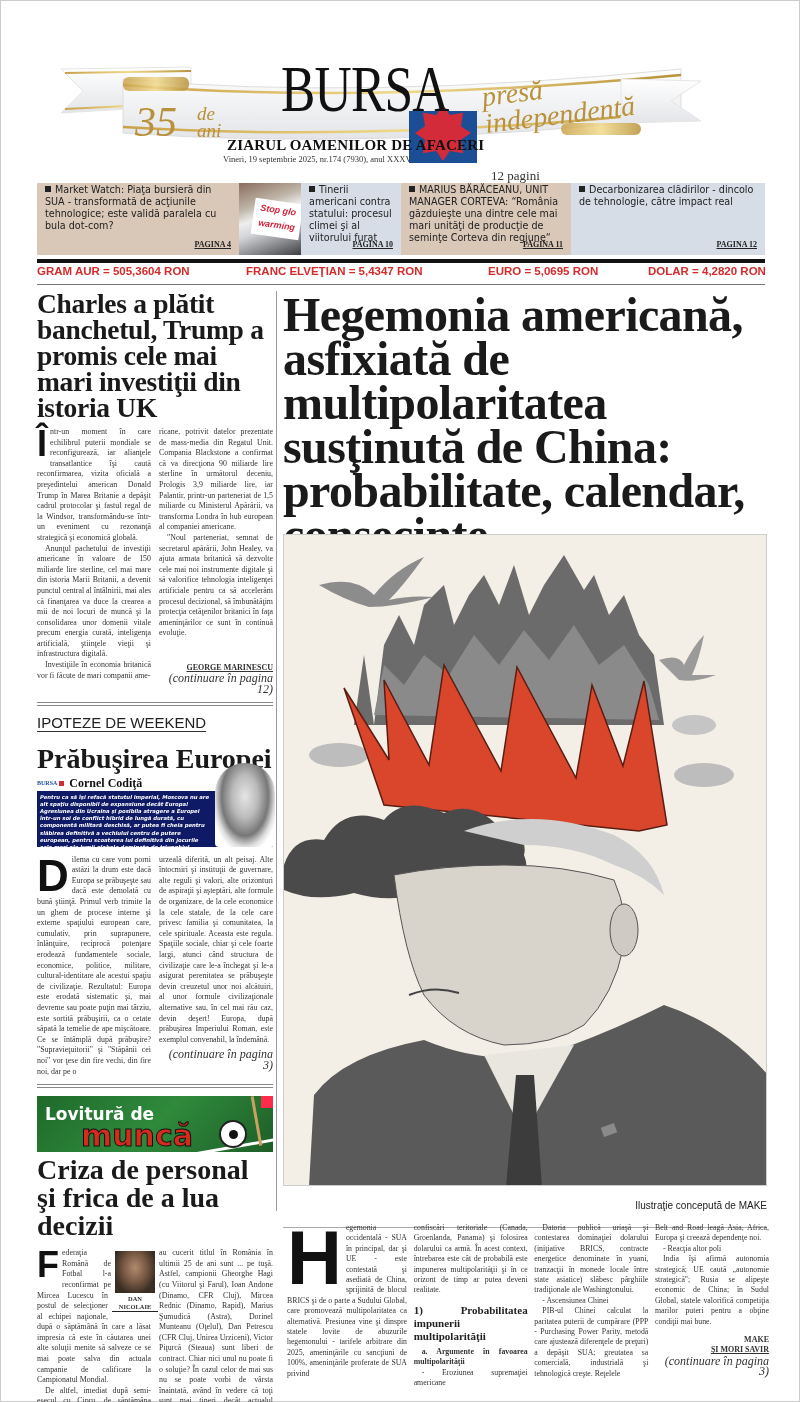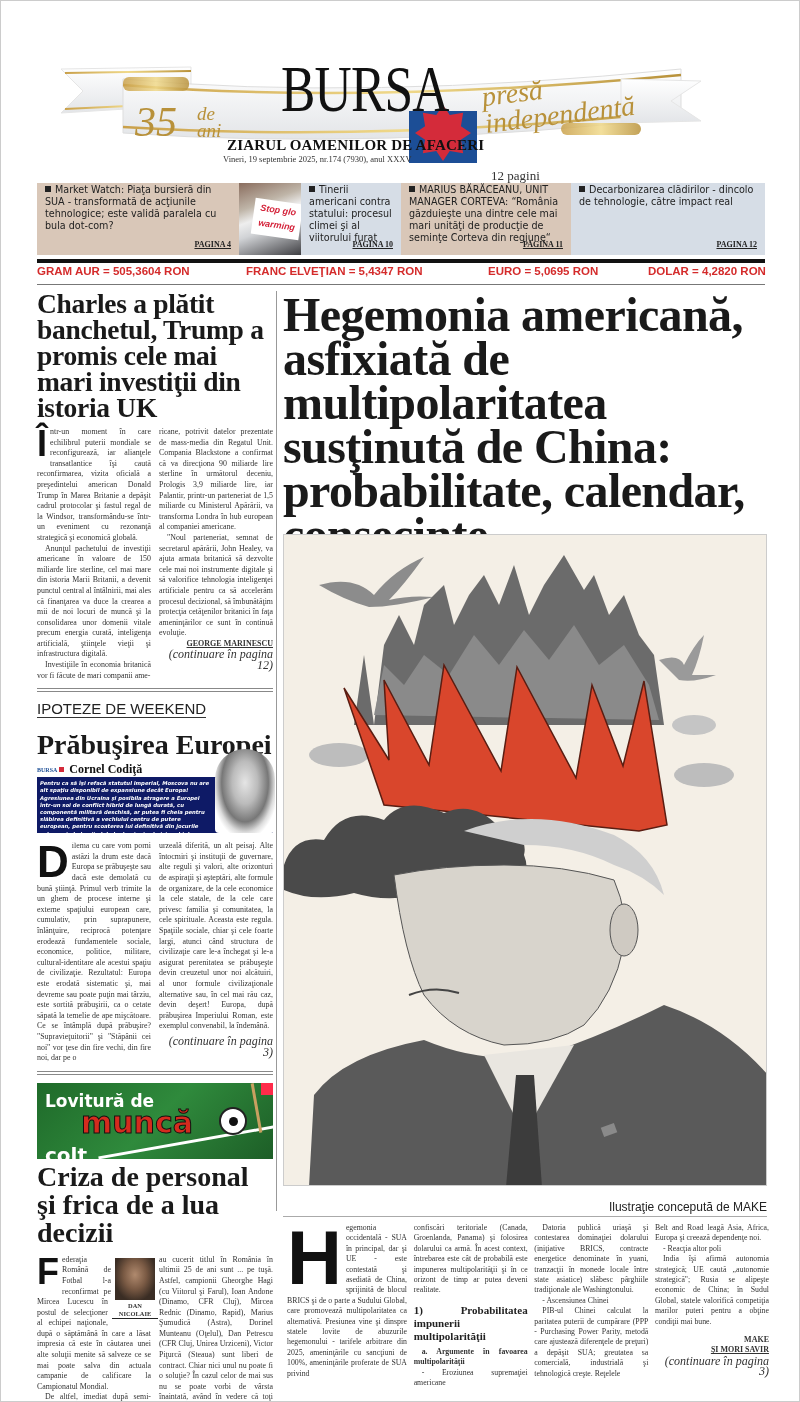--- a/index.html
+++ b/index.html
@@ -32,50 +32,50 @@
 .rule-thin{position:absolute;left:36px;top:283px;width:728px;height:1px;background:#777}
 
 
 .lcol{position:absolute;left:36px;top:290px;width:236px}
 .h-charles{font-family:"Liberation Serif",serif;font-size:27.5px;line-height:26px;color:#1a1a1a;letter-spacing:-0.3px}
 .cols2{display:flex;justify-content:space-between;margin-top:6px}
 .colt{width:114px;font-family:"Liberation Serif",serif;font-size:7.9px;line-height:10.6px;text-align:justify;color:#333}
 .colt p{text-indent:8px}
 .colt p.noind{text-indent:0}
 .drop{float:left;font-family:"Liberation Sans",sans-serif;font-weight:bold;font-size:36px;line-height:30px;margin:2px 3px 0 0;color:#111}
-.sig{text-align:right;font-weight:bold;font-size:8px;text-decoration:underline;margin-top:0}
+.sig{text-align:right;font-weight:bold;font-size:8px;text-decoration:underline;margin-top:24px}
 .cont{text-align:right;font-style:italic;font-size:12px}
 .dbl-rule{border-top:1px solid #888;border-bottom:1px solid #888;height:4px;margin:7px 0 8px}
 .kicker{font-family:"Liberation Sans",sans-serif;font-size:15px;color:#222;display:inline-block;border-bottom:1px solid #333;line-height:17px}
 .h-europe{font-family:"Liberation Serif",serif;font-size:28px;line-height:30px;color:#1a1a1a;margin-top:12px}
 .author{display:flex;align-items:center;margin-top:2px;height:15px}
 .mini-logo{font-size:6px;color:#1c4e96;font-weight:bold;margin-right:2px}
 .mini-sq{width:5px;height:5px;background:#d42b3a;margin-right:5px}
 .author-name{font-weight:bold;font-size:12px}
 .bluebox{position:relative;background:#0e1a66;color:#fff;font-family:"DejaVu Sans",sans-serif;font-style:italic;font-weight:bold;font-size:5.3px;line-height:7.2px;padding:3px 62px 3px 3px;height:56px}
 .portrait{position:absolute;right:-2px;top:-28px;width:60px;height:84px;background:radial-gradient(ellipse at 50% 40%,#e5e5e5 0%,#bbb 30%,#777 55%,#ddd 70%,#fff 80%);border-radius:30px 30px 4px 4px}
-.sport-banner{position:relative;height:76px;background:linear-gradient(135deg,#1f6a2a,#2f8a3c 50%,#1d5e27);overflow:hidden}
+.sport-banner{position:relative;height:56px;background:linear-gradient(135deg,#1f6a2a,#2f8a3c 50%,#1d5e27);overflow:hidden}
 .sport-l1{position:absolute;left:8px;top:8px;font-family:"DejaVu Sans",sans-serif;font-weight:bold;font-size:17px;color:#fff}
 .sport-l2{position:absolute;left:44px;top:22px;font-family:"DejaVu Sans",sans-serif;font-weight:bold;font-size:30px;color:#d42b1e;-webkit-text-stroke:1px #111}
 .sport-l3{position:absolute;left:8px;top:60px;font-family:"DejaVu Sans",sans-serif;font-weight:bold;font-size:20px;color:#fff}
 .ball{position:absolute;left:182px;top:24px;width:28px;height:28px;border-radius:50%;background:#fff;border:2px solid #222}
 .ball::after{content:"";position:absolute;left:8px;top:8px;width:9px;height:9px;background:#111;border-radius:50%}
 .flag{position:absolute;left:218px;top:0;width:3px;height:50px;background:#c8a060;transform:rotate(-10deg)}
 .flagcloth{position:absolute;left:224px;top:0;width:16px;height:12px;background:#ff2b4a}
 .chalk{position:absolute;left:60px;top:56px;width:200px;height:3px;background:#fff;transform:rotate(-10deg)}
 .h-criza{font-family:"Liberation Serif",serif;font-size:28px;line-height:28px;color:#1a1a1a;margin-top:4px}
 .pic-dan{float:right;width:40px;height:42px;margin:3px -4px 2px 4px;background:radial-gradient(ellipse at 50% 40%,#b08a6e 0%,#7a5a44 40%,#3a2d24 75%)}
 .dan-cap{clear:right;float:right;width:46px;text-align:center;font-size:6.4px;font-weight:bold;line-height:8px;margin:0 -7px 2px 4px;border-bottom:1px solid #222}
 
 
 .vsep{position:absolute;left:275px;top:290px;width:1px;height:920px;background:#999}
 .main{position:absolute;left:282px;top:292px;width:484px}
 .h-main{font-family:"Liberation Serif",serif;font-size:48px;line-height:44px;color:#1a1a1a;letter-spacing:-0.6px}
 .illus{position:absolute;left:282px;top:533px;width:484px;height:652px;background:#f4efe6;border:1px solid #ccc;overflow:hidden}
-.caption{position:absolute;left:282px;top:1199px;width:484px;text-align:right;font-family:"Liberation Sans",sans-serif;font-size:12px;color:#222;padding-bottom:2px;border-bottom:1px solid #aaa}
+.caption{position:absolute;left:282px;top:1199px;width:484px;text-align:right;font-family:"Liberation Sans",sans-serif;font-size:10px;color:#222;padding-bottom:16px;border-bottom:1px solid #aaa}
 .bot{position:absolute;left:286px;top:1222px;width:482px;display:flex;justify-content:space-between}
 .bcol{width:114px;font-family:"Liberation Serif",serif;font-size:7.8px;line-height:10.4px;text-align:justify;color:#333}
 .bcol p{text-indent:8px}
 .bcol p.noind{text-indent:0}
 .bigH{float:left;font-family:"Liberation Sans",sans-serif;font-weight:bold;font-size:76px;line-height:62px;margin:4px 4px 0 0;color:#111}
 .subh{font-family:"Liberation Serif",serif;font-weight:bold;font-size:11px;line-height:13px;margin:8px 0 4px;color:#222}
 .subh2{font-weight:bold;font-size:7.8px;text-indent:8px}
 </style>
 </head>
 <body>

